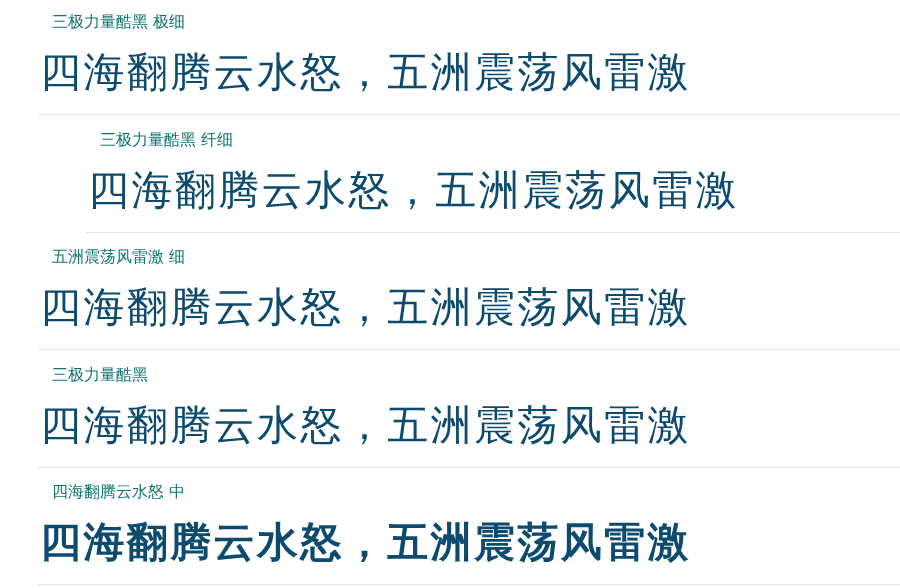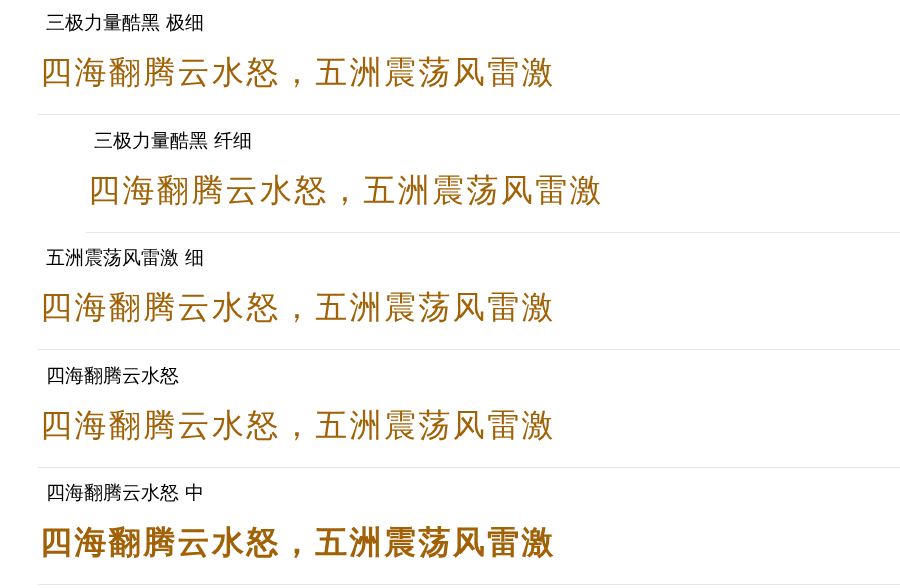--- a/index.html
+++ b/index.html
@@ -22,35 +22,35 @@
       width: 900px;
     }
     .specimen {
       position: absolute;
       left: 38px;
       width: 862px;
       height: 117px;
     }
     .weight-label {
       position: absolute;
-      left: 8px;
+      left: 14px;
       top: 14px;
-      font-size: 19px;
+      font-size: 16px;
       line-height: 16px;
-      color: #000000;
+      color: #0f766e;
       white-space: nowrap;
     }
     .sample-text {
       position: absolute;
       left: 2px;
       top: 44px;
-      font-size: 32px;
+      font-size: 41px;
       line-height: 56px;
       letter-spacing: 2.4px;
-      color: #a16207;
+      color: #0c4a6e;
       white-space: nowrap;
     }
     .divider {
       position: absolute;
       left: 0;
       right: 0;
       top: 114px;
       height: 1px;
       background: #e6e6e6;
     }
@@ -77,21 +77,21 @@
     <div class="divider"></div>
   </div>
 
   <div class="specimen" style="top:235px;">
     <div class="weight-label">五洲震荡风雷激 细</div>
     <div class="sample-text w-300">四海翻腾云水怒，五洲震荡风雷激</div>
     <div class="divider"></div>
   </div>
 
   <div class="specimen" style="top:353px;">
-    <div class="weight-label">四海翻腾云水怒</div>
+    <div class="weight-label">三极力量酷黑</div>
     <div class="sample-text w-400">四海翻腾云水怒，五洲震荡风雷激</div>
     <div class="divider"></div>
   </div>
 
   <div class="specimen" style="top:470px;">
     <div class="weight-label">四海翻腾云水怒 中</div>
     <div class="sample-text w-500">四海翻腾云水怒，五洲震荡风雷激</div>
     <div class="divider"></div>
   </div>
 

